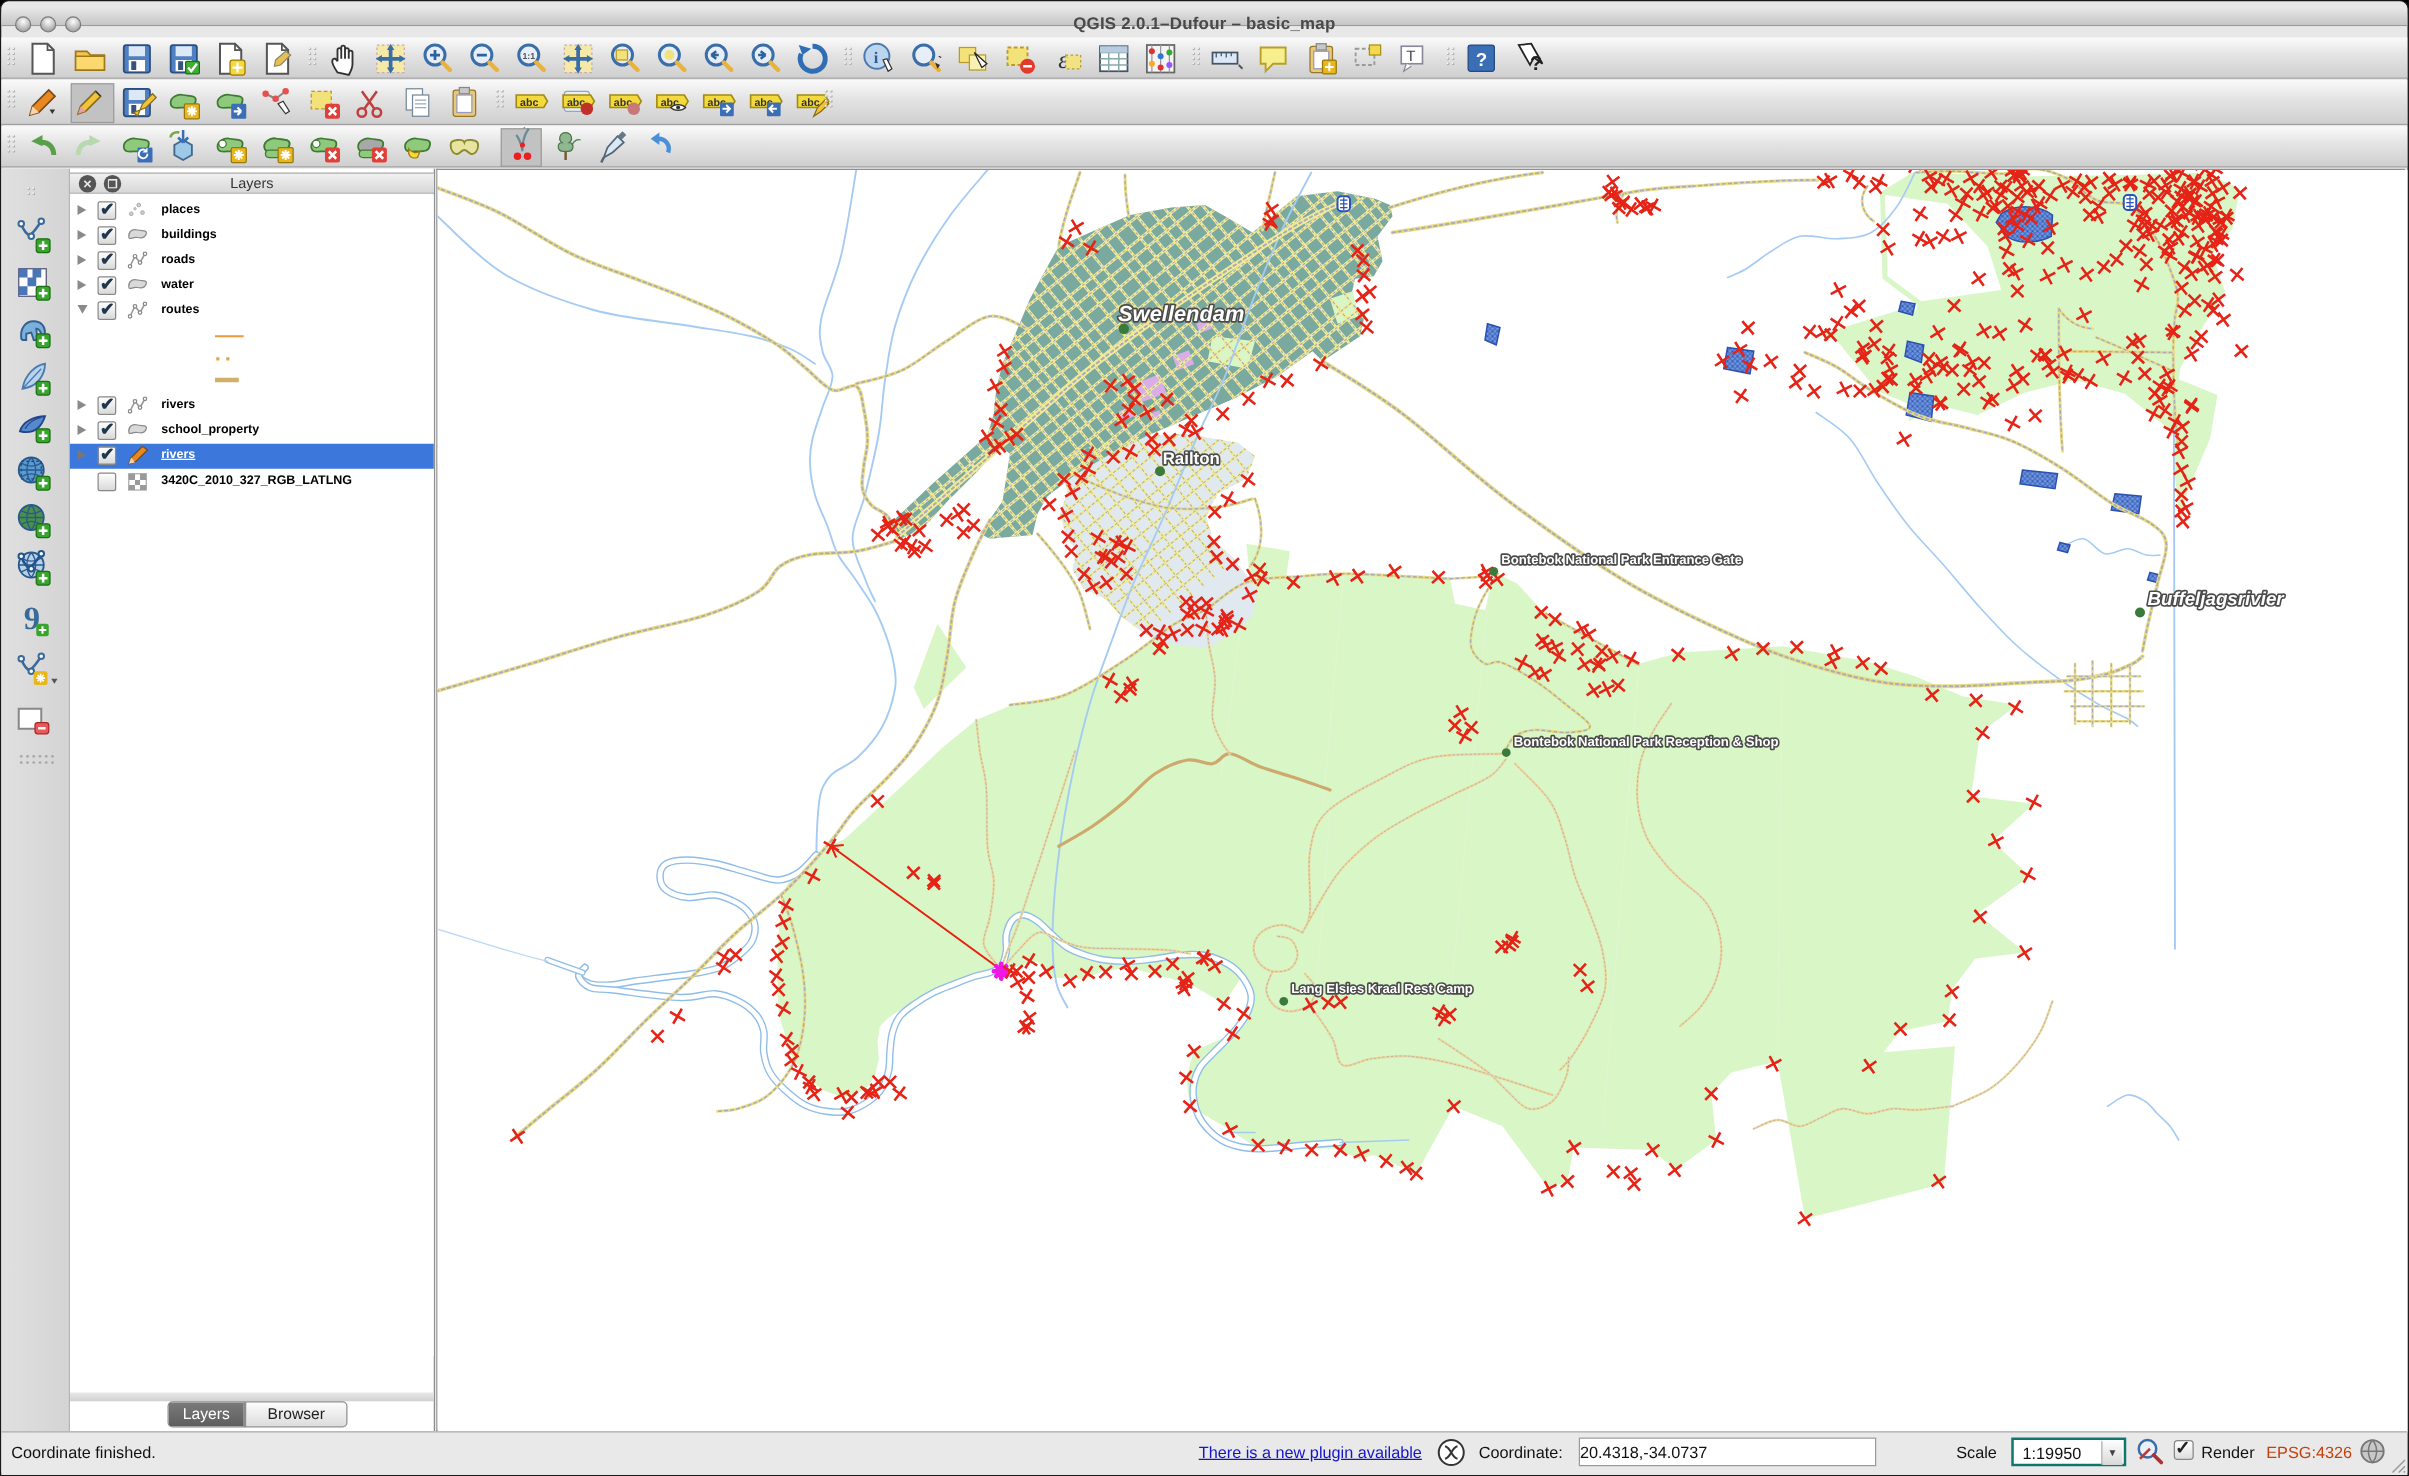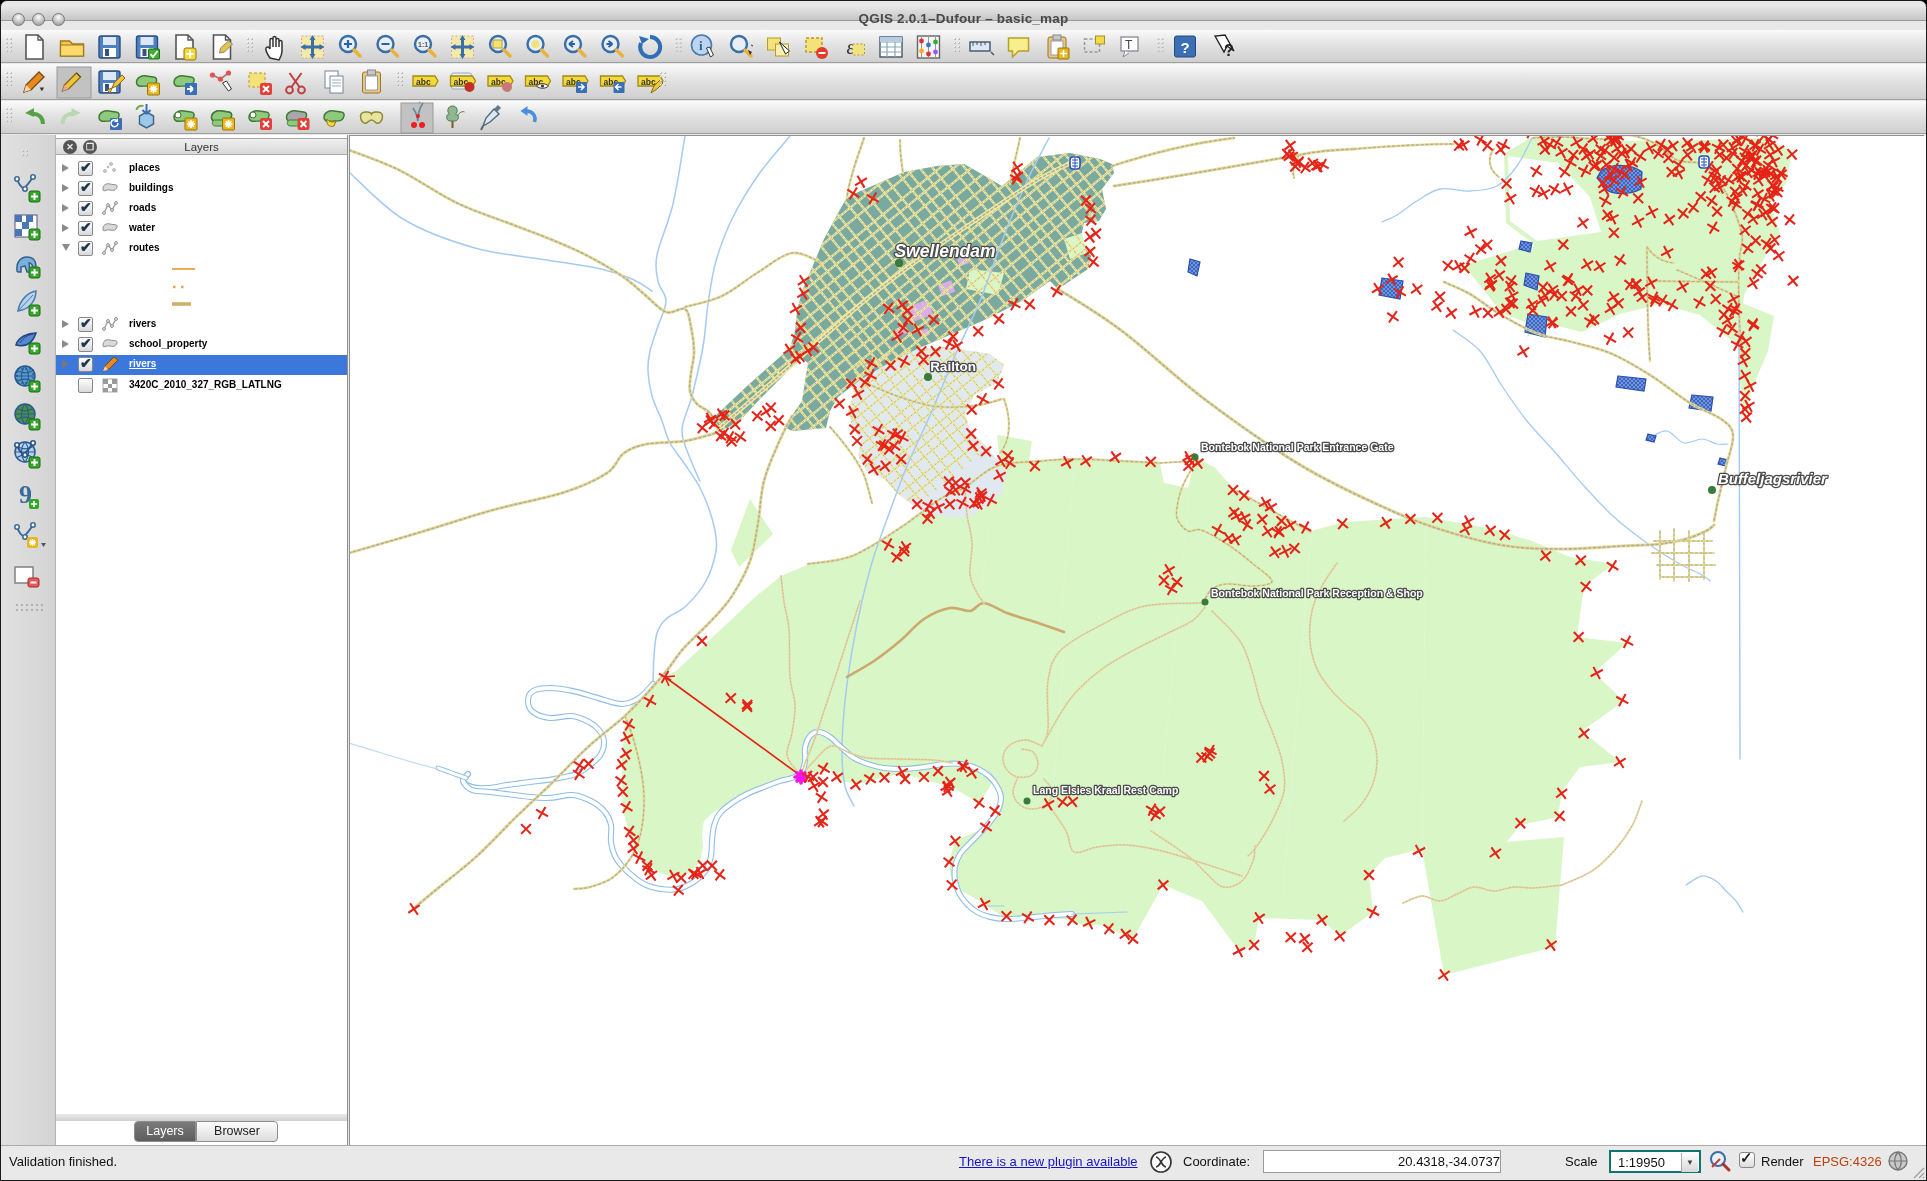--- a/index.html
+++ b/index.html
@@ -2933,28 +2933,28 @@
           <path d="M-3,-3 h6 M-3,0 h6 M-3,3 h6 M0,-5 v10" stroke="#2a52b8" stroke-width="1"></path>
         </g>
         <g transform="translate(1702 161)">
           <rect x="-5" y="-6" width="10" height="12" rx="3" fill="#fff" stroke="#2a52b8" stroke-width="1.6"></rect>
           <path d="M-3,-3 h6 M-3,0 h6 M-3,3 h6 M0,-5 v10" stroke="#2a52b8" stroke-width="1"></path>
         </g>
       </svg>
     </div>
 
 <div id="statusbar">
- <div style="position:absolute;left:8px;top:8px">Validation finished.</div>
+ <div style="position:absolute;left:8px;top:8px">Coordinate finished.</div>
  <div style="position:absolute;left:958px;top:8px;color:#1414c8;text-decoration:underline">There is a new plugin available</div>
  <svg style="position:absolute;left:1148px;top:4px" width="24" height="24" viewBox="0 0 24 24">
         <circle cx="12" cy="12" r="10" fill="#fff" stroke="#333" stroke-width="1.6"></circle>
         <path d="M7 7c5 1 5 9 10 10M17 7C12 8 12 16 7 17" stroke="#333" stroke-width="1.6" fill="none"></path>
       </svg>
  <div style="position:absolute;left:1182px;top:8px">Coordinate:</div>
- <div style="position:absolute;left:1262px;top:4px;width:238px;height:23px;border:1px solid #9a9a9a;background:#fff;text-align:right;line-height:22px">20.4318,-34.0737</div>
+ <div style="position:absolute;left:1262px;top:4px;width:238px;height:23px;border:1px solid #9a9a9a;background:#fff;text-align:left;line-height:22px">20.4318,-34.0737</div>
  <div style="position:absolute;left:1564px;top:8px">Scale</div>
  <div style="position:absolute;left:1608px;top:4px;width:92px;height:23px;border:2px solid #0f766e;background:#fff;line-height:22px;padding-left:7px">1:19950
    <span style="position:absolute;right:1px;top:1px;width:17px;height:19px;background:linear-gradient(#fdfdfd,#d8d8d8);border-left:1px solid #aaa;text-align:center;font-size:8px;line-height:19px;color:#444">▼</span></div>
  <svg style="position:absolute;left:1706px;top:3px" width="26" height="26" viewBox="0 0 26 26">
         <circle cx="11" cy="10" r="7" fill="#e8f0fa" stroke="#3a6ea8" stroke-width="2"></circle>
         <path d="M16 15l6 6" stroke="#b03030" stroke-width="3" stroke-linecap="round"></path>
         <path d="M5 18l8-8" stroke="#c03838" stroke-width="2"></path>
       </svg>
  <div style="position:absolute;left:1738px;top:6px;width:16px;height:16px;border:1px solid #888;border-radius:3px;background:linear-gradient(#fff,#ddd)">
    <span style="position:absolute;left:0px;top:-4px;font-size:15px;font-weight:bold;color:#222">✓</span>

